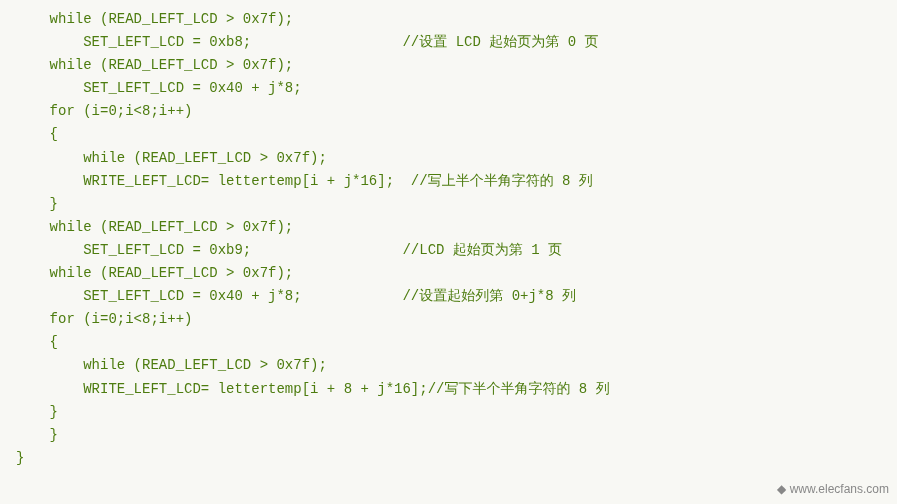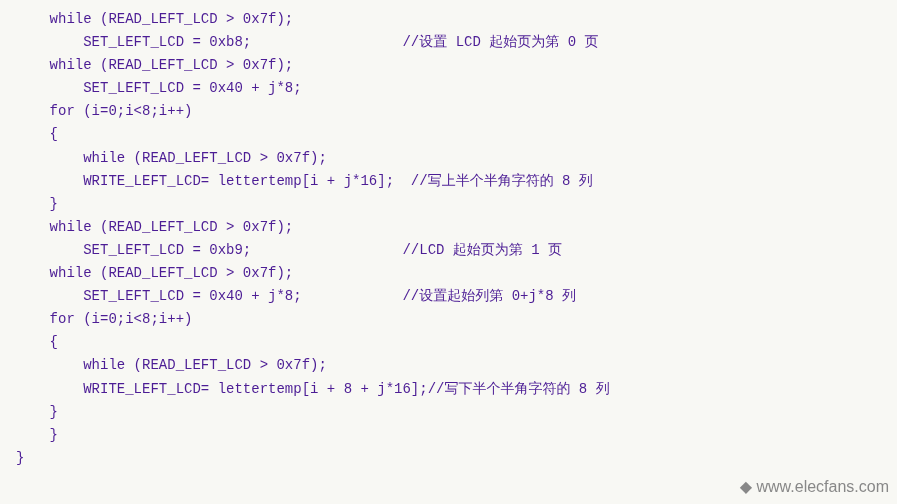--- a/index.html
+++ b/index.html
@@ -23,30 +23,30 @@
       width: 100%;
       height: 100%;
       background-color: #f8f8f4;
       padding: 8px 16px;
       overflow: hidden;
       position: relative;
     }
 
     .code-block {
       line-height: 1.65;
-      color: #4c1d95;
+      color: #4d7c0f;
       white-space: pre;
     }
 
     .watermark {
       position: absolute;
       bottom: 8px;
       right: 8px;
       color: #888;
-      font-size: 16px;
+      font-size: 12px;
       font-family: Arial, sans-serif;
     }
 
     .line {
       display: block;
     }
   </style>
 </head>
 <body>
 

